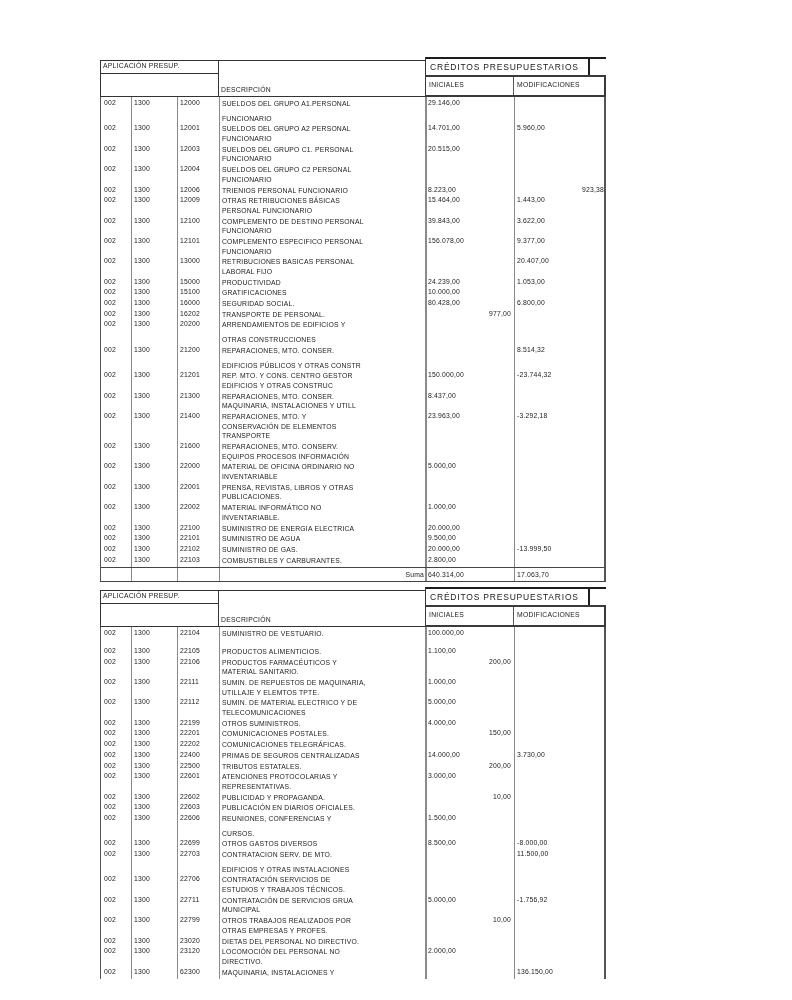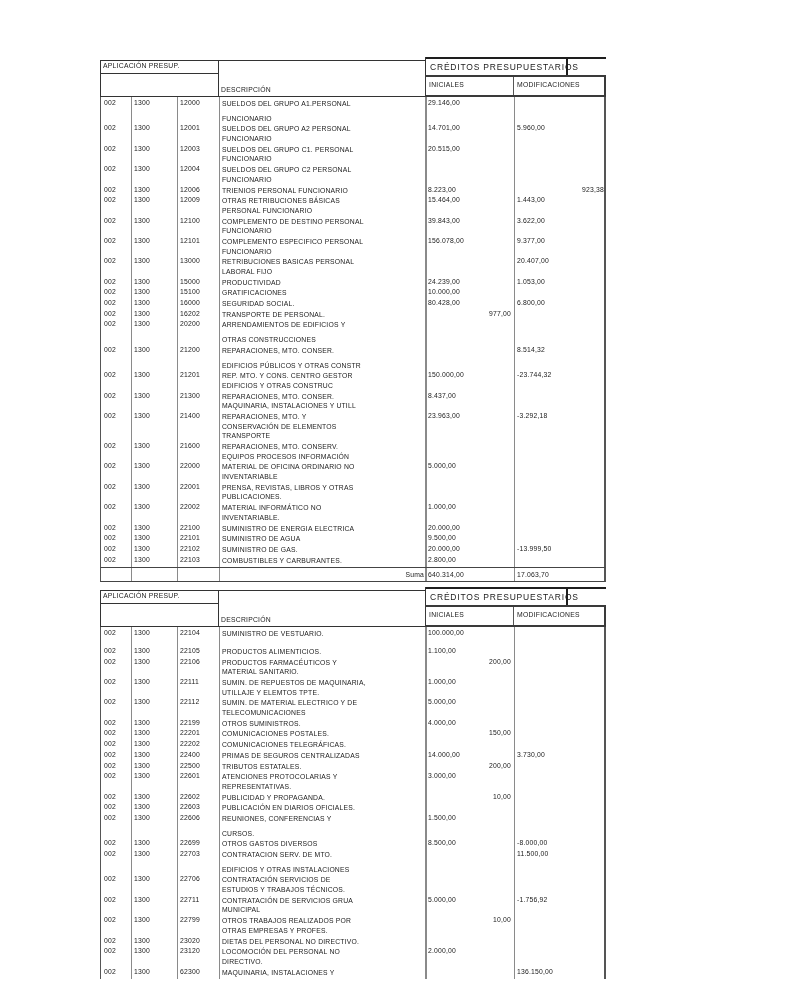--- a/index.html
+++ b/index.html
@@ -11,21 +11,21 @@
 
   
   .thead{position:relative;height:40px;font-size:6.8px;letter-spacing:.25px;}
   .h-left-border{position:absolute;left:0;top:3px;bottom:0;width:1px;background:#333;}
   .h-top-left{position:absolute;left:0;top:3px;width:325px;border-top:1px solid #333;}
   .h-top-right{position:absolute;left:325px;top:0;width:181px;border-top:2px solid #1e1e1e;}
   .h-apl{position:absolute;left:0;top:3px;width:118px;height:14px;border-bottom:1px solid #333;
          padding:2px 0 0 3px;box-sizing:border-box;white-space:nowrap;}
   .h-div218{position:absolute;left:118px;top:3px;bottom:0;width:1px;background:#333;}
   .h-desc{position:absolute;left:121px;bottom:4px;white-space:nowrap;}
-  .h-cred{position:absolute;left:325px;top:0;width:143px;height:18px;box-sizing:border-box;
+  .h-cred{position:absolute;left:325px;top:0;width:165px;height:18px;box-sizing:border-box;
           border-left:1px solid #333;border-right:2px solid #1e1e1e;
           font-size:8.5px;letter-spacing:.8px;padding:5px 0 0 4px;white-space:nowrap;}
   .h-sub{position:absolute;left:325px;top:18px;width:181px;height:22px;box-sizing:border-box;
          border:2px solid #3a3a3a;border-left:1px solid #3a3a3a;}
   .h-sub .h-ini{position:absolute;left:3px;top:4px;white-space:nowrap;}
   .h-sub .h-mod{position:absolute;left:91px;top:4px;white-space:nowrap;}
   .h-sub .h-subdiv{position:absolute;left:87px;top:0;bottom:0;width:1px;background:#555;}
   .h-bottom{position:absolute;left:0;top:39px;width:325px;border-top:1px solid #333;}
 
   

